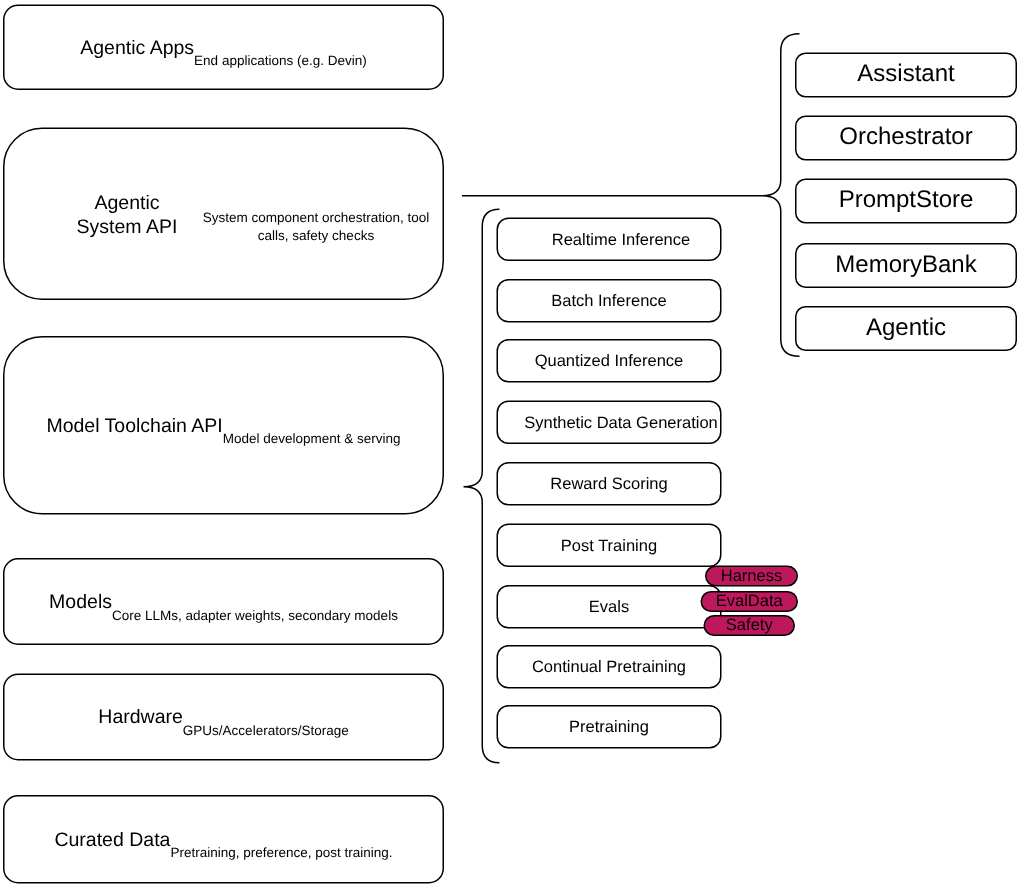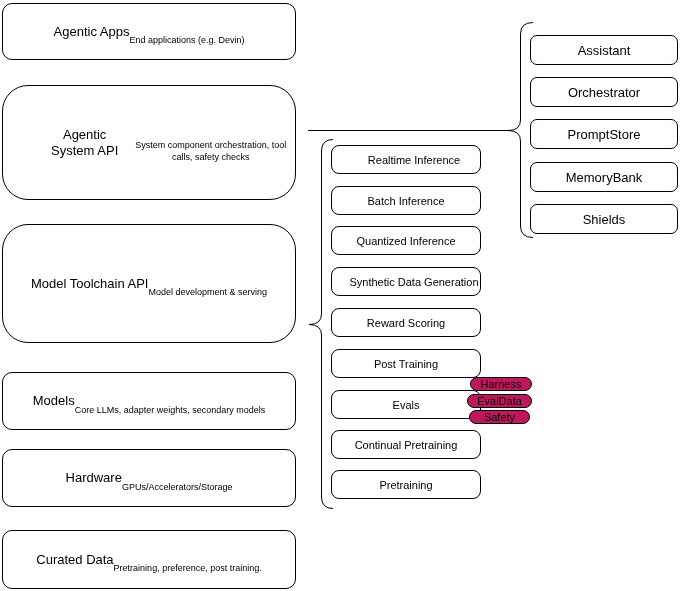--- a/index.html
+++ b/index.html
@@ -9,21 +9,21 @@
   }
   .box{
     position:absolute;background:#ffffff;border:1px solid #000;box-sizing:border-box;
     display:flex;flex-direction:row;align-items:center;justify-content:center;
     text-align:center;
   }
   .lbox{left:2px;width:294px;}
   .lbox .title{font-size:13px;line-height:16px;}
   .lbox .subtitle{font-size:9px;line-height:12px;margin-top:17px;}
   .mbox{left:331px;width:150px;height:29px;border-radius:8px;font-size:11px;}
-  .rbox{left:530px;width:148px;height:30px;border-radius:7px;font-size:13px;}
+  .rbox{left:530px;width:148px;height:30px;border-radius:7px;font-size:16px;}
   .pill{
     position:absolute;background:#be185d;border:1px solid #000;border-radius:999px;
     box-sizing:border-box;display:flex;align-items:center;justify-content:center;
     font-size:11px;line-height:12px;
   }
   .connectors{position:absolute;left:0;top:0;pointer-events:none;}
   .r10{border-radius:10px;} .r26{border-radius:26px;}
 </style>
 </head>
 <body>
@@ -113,16 +113,16 @@
   <div class="box rbox" style="top:77px;">
     <span>Orchestrator</span>
   </div>
   <div class="box rbox" style="top:119px;">
     <span>PromptStore</span>
   </div>
   <div class="box rbox" style="top:162px;">
     <span>MemoryBank</span>
   </div>
   <div class="box rbox" style="top:204px;">
-    <span>Shields</span>
+    <span>Agentic</span>
   </div>
 
 </div>
 
 </body></html>

